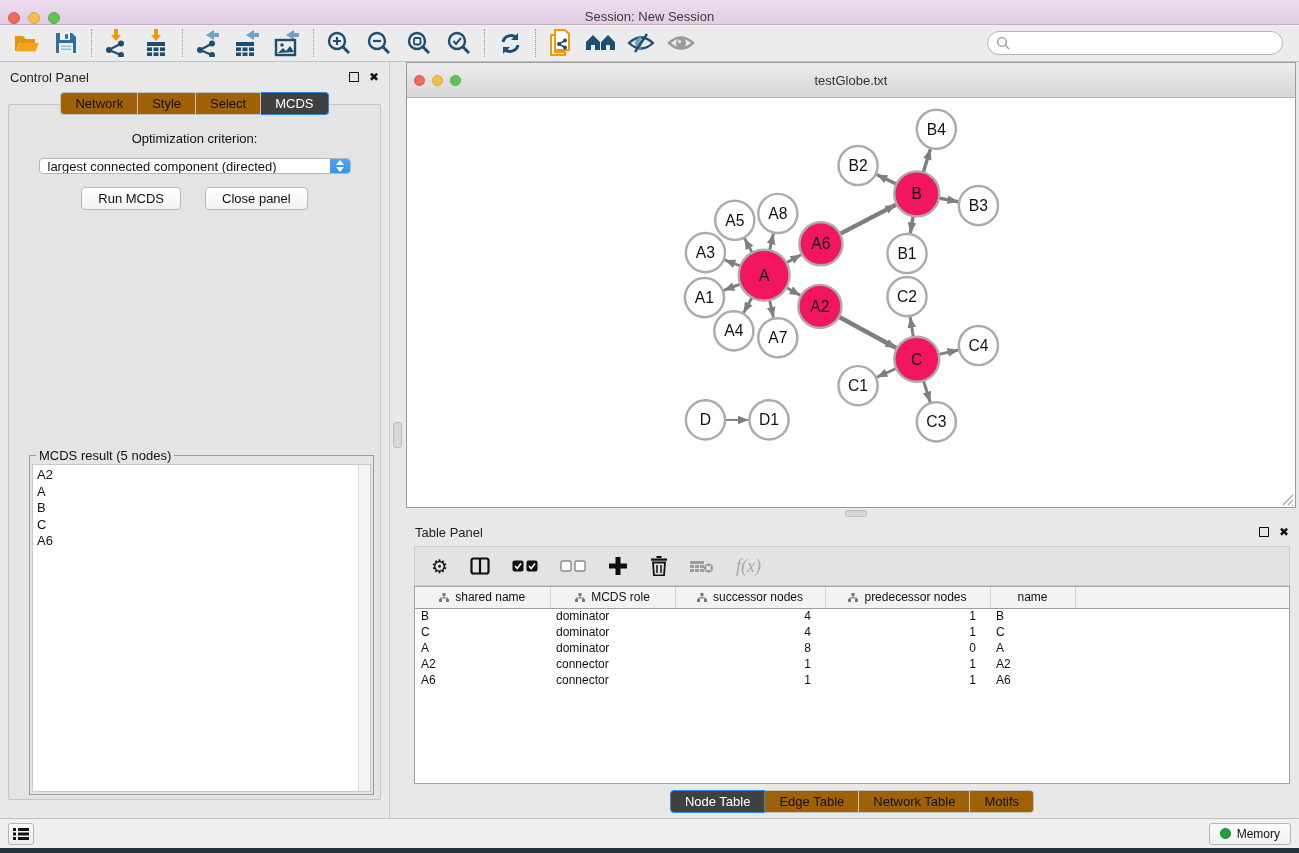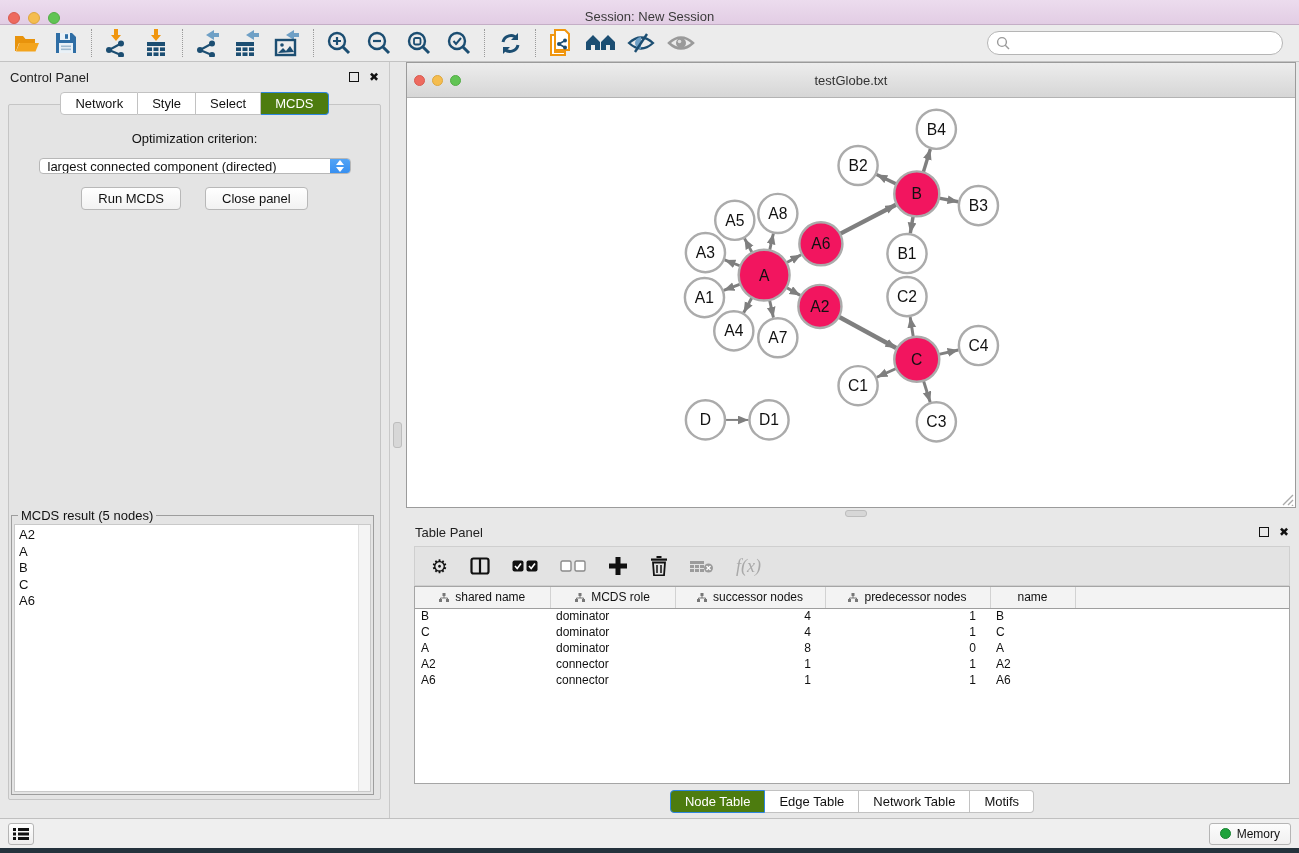--- a/index.html
+++ b/index.html
@@ -29,39 +29,39 @@
   
   .main-row { flex:1; display:flex; min-height:0; }
 
   
   .control-panel { width:390px; flex:none; background:#e8e8e8; display:flex; flex-direction:column; border-right:1px solid #c9c9c9;}
   .cp-header { height:30px; display:flex; align-items:center; padding:0 10px; font-size:13px; color:#222; }
   .cp-header .spacer{ flex:1;}
   .win-ico { font-size:12px; color:#111; margin-left:10px; line-height:1; cursor:default;}
   .float-ico { width:10px; height:10px; border:1.5px solid #111; display:inline-block; margin-left:10px;}
   .cp-tabs { display:flex; justify-content:center; position:relative; z-index:2; }
-  .seg-tab { background:#ffffff; border:1px solid #c2c2c2; border-left:none; padding:3px 14px;
+  .seg-tab { background:#a16207; border:1px solid #c2c2c2; border-left:none; padding:3px 14px;
     font-size:13px; color:#111; line-height:15px; }
   .seg-tab:first-child { border-left:1px solid #c2c2c2; border-radius:4px 0 0 4px; }
   .seg-tab:last-child { border-radius:0 4px 4px 0; }
-  .seg-tab.active { background:#4d7c0f; border-color:#2f86e0; color:#fff; }
+  .seg-tab.active { background:#404040; border-color:#2f86e0; color:#fff; }
   .cp-pane { margin:-11px 8px 18px 8px; flex:1; background:#e4e4e4; border:1px solid #c5c5c5;
     border-radius:2px; padding-top:26px; display:flex; flex-direction:column; z-index:1;}
   .opt-label { text-align:center; font-size:13px; color:#111; margin-bottom:12px; }
   .dropdown { margin:0 auto; width:312px; height:16px; background:#fff; border:1px solid #b7b7b7;
     border-radius:4px; display:flex; align-items:center; overflow:hidden;}
   .dropdown .dd-text { flex:1; font-size:13px; padding-left:8px; color:#111; white-space:nowrap;}
   .dd-stepper { width:20px; height:23px; background:linear-gradient(#5aaaf8,#2e88ee); border-radius:0 4px 4px 0;
     display:flex; flex-direction:column; align-items:center; justify-content:center; gap:2px;}
   .dd-up { width:0;height:0;border-left:4px solid transparent;border-right:4px solid transparent;border-bottom:5px solid #fff;}
   .dd-down { width:0;height:0;border-left:4px solid transparent;border-right:4px solid transparent;border-top:5px solid #fff;}
   .cp-buttons { display:flex; justify-content:center; gap:24px; margin-top:13px; }
   .btn { background:linear-gradient(#ffffff,#f2f2f2); border:1px solid #b8b8b8; border-radius:4px;
     font-size:13px; color:#111; padding:3px 16px; font-family:"Liberation Sans",sans-serif;}
-  .groupbox { margin:auto 6px 4px 2px; height:280px; border:1px solid #9d9d9d; position:relative; padding:8px 2px 2px 2px;}
+  .groupbox { margin:auto 6px 4px 20px; height:340px; border:1px solid #9d9d9d; position:relative; padding:8px 2px 2px 2px;}
   .groupbox-title { position:absolute; top:-8px; left:6px; background:#e4e4e4; padding:0 3px; font-size:13px; color:#111;}
   .result-list { background:#fff; width:100%; height:100%; border:1px solid #c9c9c9; overflow:hidden; position:relative;}
   .result-list ul { list-style:none; padding:2px 0 0 4px; }
   .result-list li { font-size:13px; line-height:16.5px; color:#111; }
   .result-scroll { position:absolute; top:0; right:0; width:12px; height:100%; background:#f4f4f4; border-left:1px solid #e0e0e0;}
 
   
   .v-splitter { width:15px; flex:none; background:#e8e8e8; position:relative; }
   .v-handle { position:absolute; top:360px; left:3px; width:9px; height:26px; background:#d7d7d7;
     border:1px solid #bdbdbd; border-radius:3px; }

